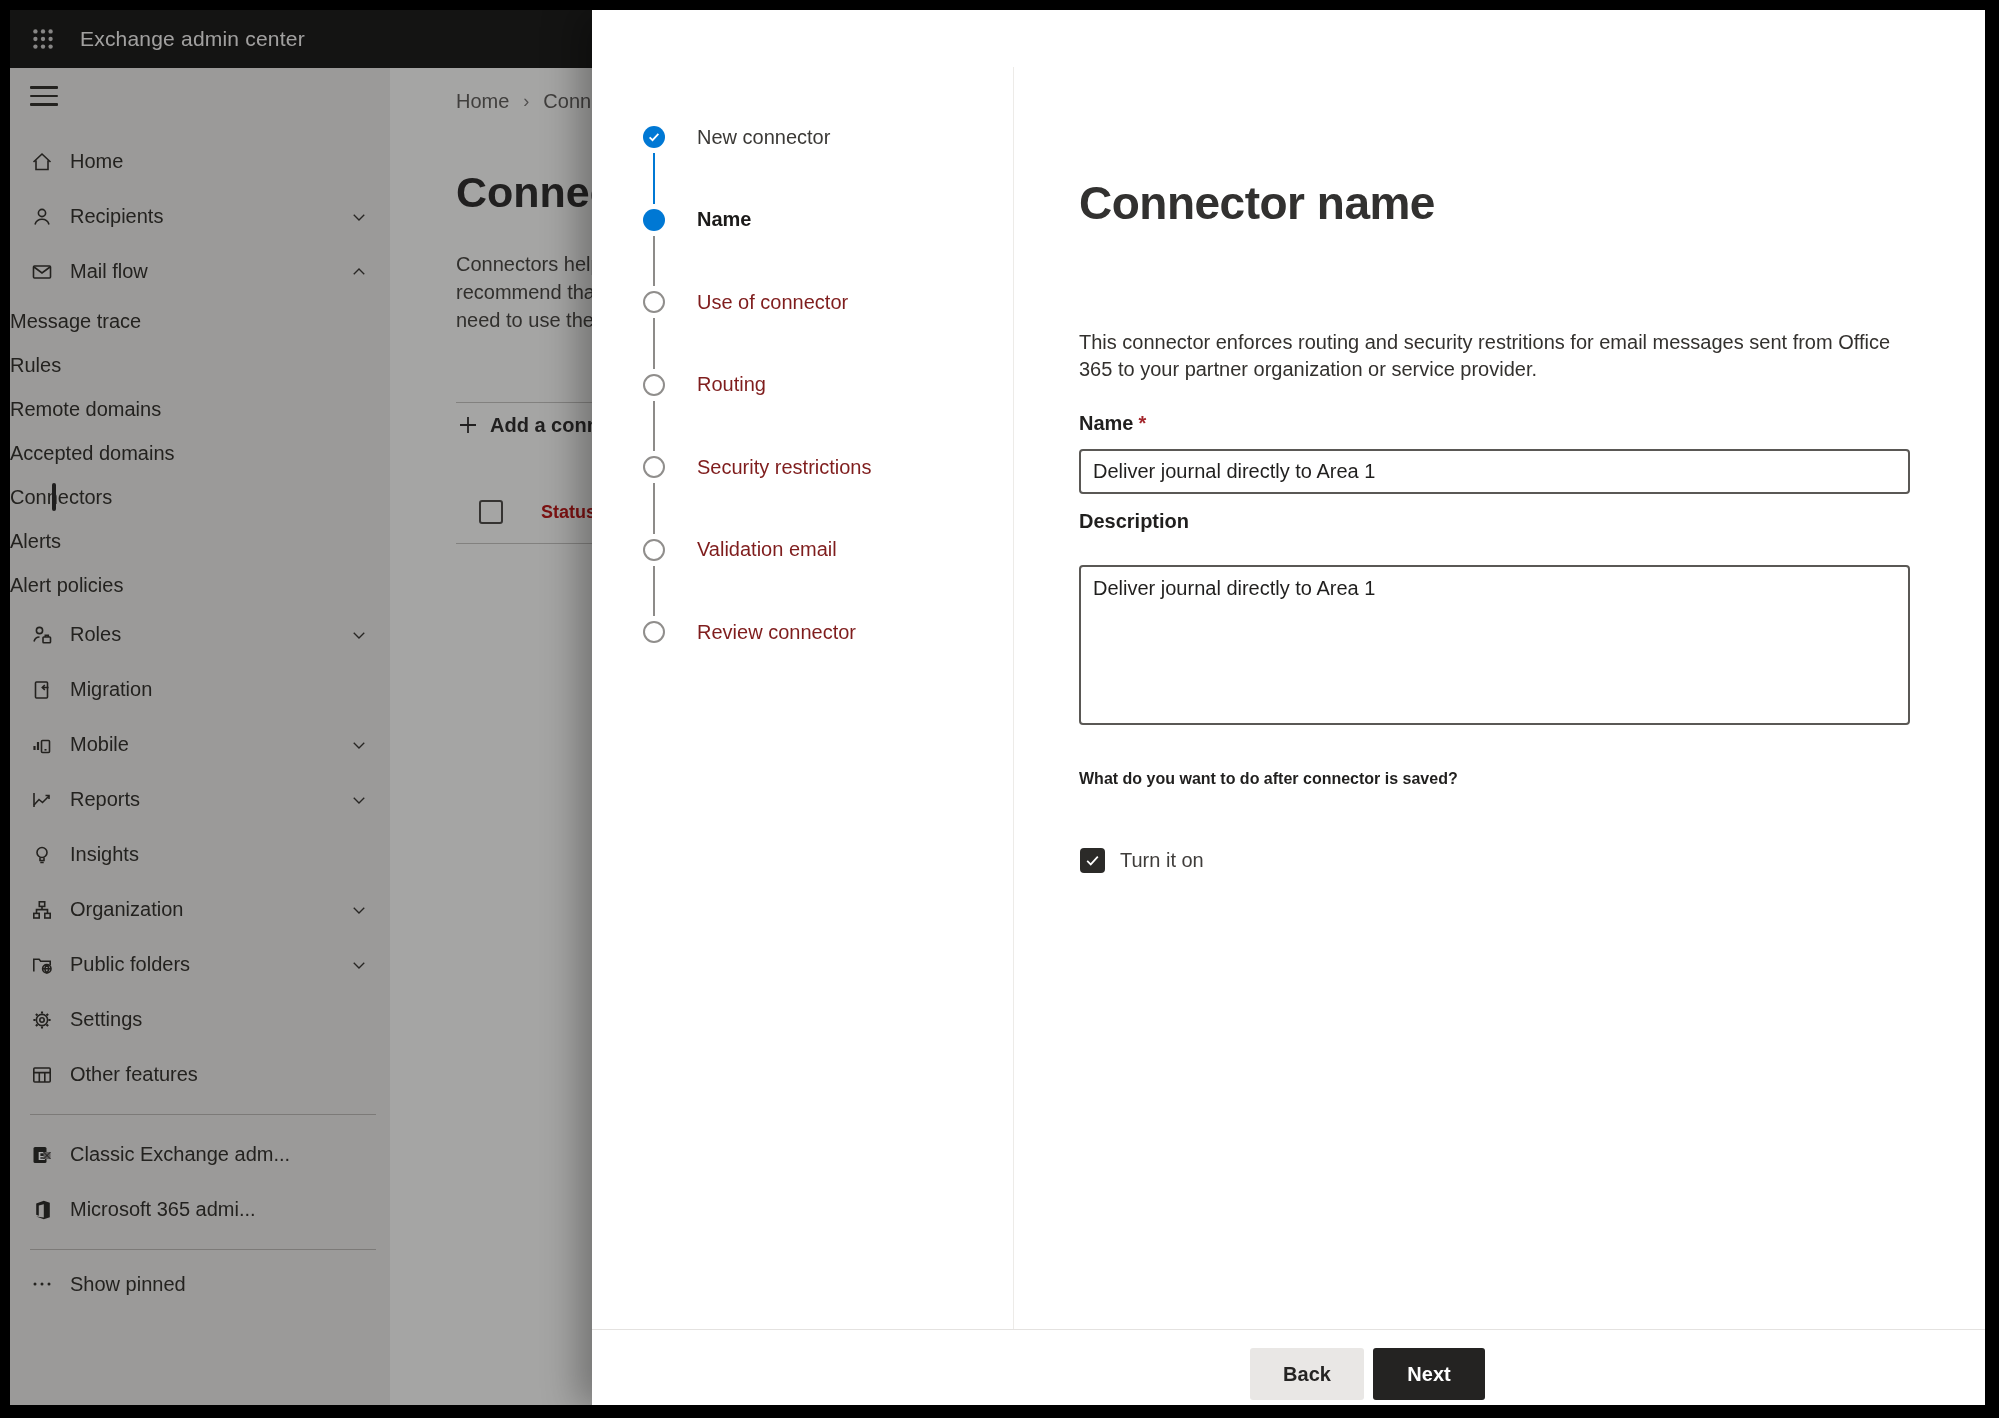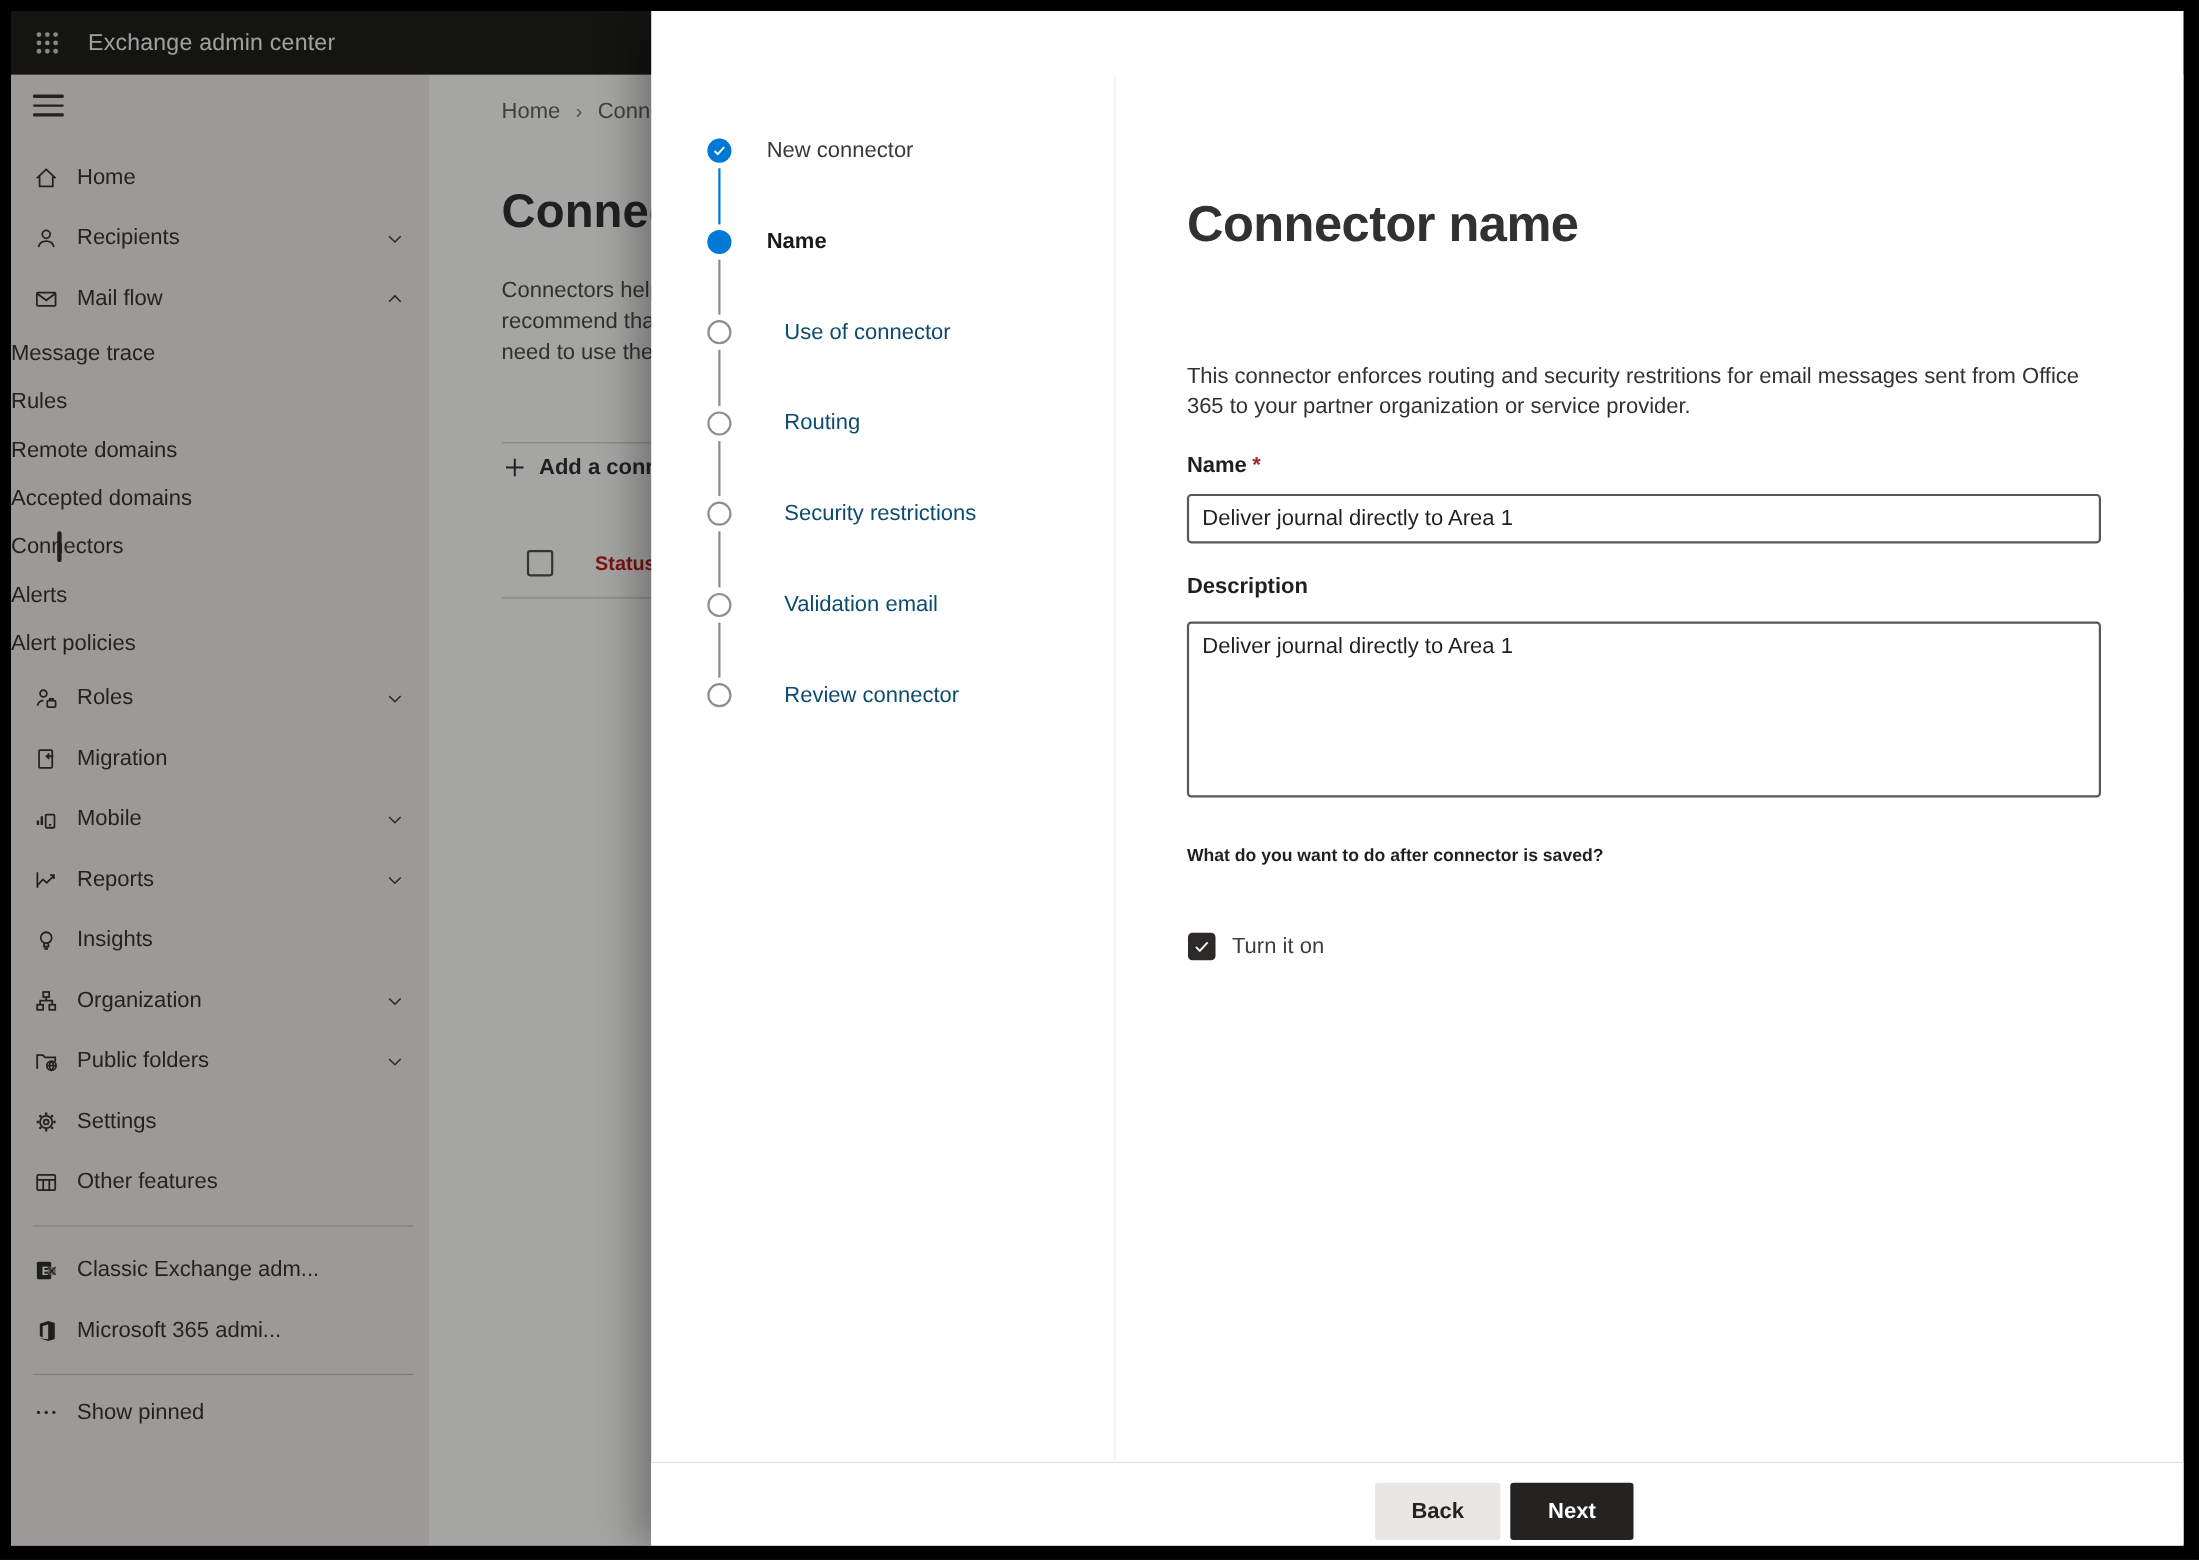--- a/index.html
+++ b/index.html
@@ -52,21 +52,21 @@
 
   
   #steps{position:absolute;left:0;top:57px;width:421px;height:1262px;}
   .step{position:absolute;left:0;display:flex;align-items:center;height:34px;cursor:pointer;}
   .step .circ{position:absolute;left:51px;width:22px;height:22px;border-radius:50%;box-sizing:border-box;display:flex;align-items:center;justify-content:center;}
   .step.done .circ,.step.current .circ{background:#0078d4;}
   .step.todo .circ{background:#fff;border:2px solid #908e8c;}
   .step .slabel{position:absolute;left:105px;font-size:20px;white-space:nowrap;}
   .step.done .slabel{color:#3b3936;}
   .step.current .slabel{color:#1b1a19;font-weight:700;}
-  .step.todo .slabel{color:#0c4a6e;margin-left:16px;}
+  .step.todo .slabel{color:#7f1d1d;}
   .sline{position:absolute;left:61px;width:2px;background:#8d8b89;}
   .sline.blue{background:#0078d4;}
 
   
   #wiz{position:absolute;left:487px;top:0;width:831px;}
   #wiz-title{position:absolute;top:166px;font-size:46px;font-weight:700;color:#323130;letter-spacing:-.5px;text-align:center;}
   #wiz-desc{position:absolute;top:319px;width:831px;font-size:20px;line-height:27px;color:#33312e;}
   .field-label{position:absolute;font-size:20px;font-weight:700;color:#201f1e;}
   .req{color:#a4262c;margin-left:5px;font-weight:700;}
   #name-input{position:absolute;top:439px;width:831px;height:45px;box-sizing:border-box;border:2px solid #5a5855;border-radius:4px;
@@ -352,21 +352,21 @@
 
     <div id="wiz">
       <div id="wiz-title">Connector name</div>
       <div id="wiz-desc">This connector enforces routing and security restritions for email messages sent from Office 365 to your partner organization or service provider.</div>
 
       <div class="field-label" style="top:402px">
         <span>Name</span><span class="req">*</span>
       </div>
       <input id="name-input" type="text" value="Deliver journal directly to Area 1" style="">
 
-      <div class="field-label" style="top:512px">Description</div>
+      <div class="field-label" style="top:500px">Description</div>
       <textarea id="desc-input" style="">Deliver journal directly to Area 1</textarea>
 
       <div id="question">What do you want to do after connector is saved?</div>
       <div id="turnon-row">
         <div id="turnon-box">
           <svg width="17" height="17" viewBox="0 0 24 24" fill="none" stroke="#ffffff" stroke-width="2.4">
               <path d="M4.5 12.5l5 5 10-11"></path>
             </svg>
         </div>
         <div id="turnon-label">Turn it on</div>

